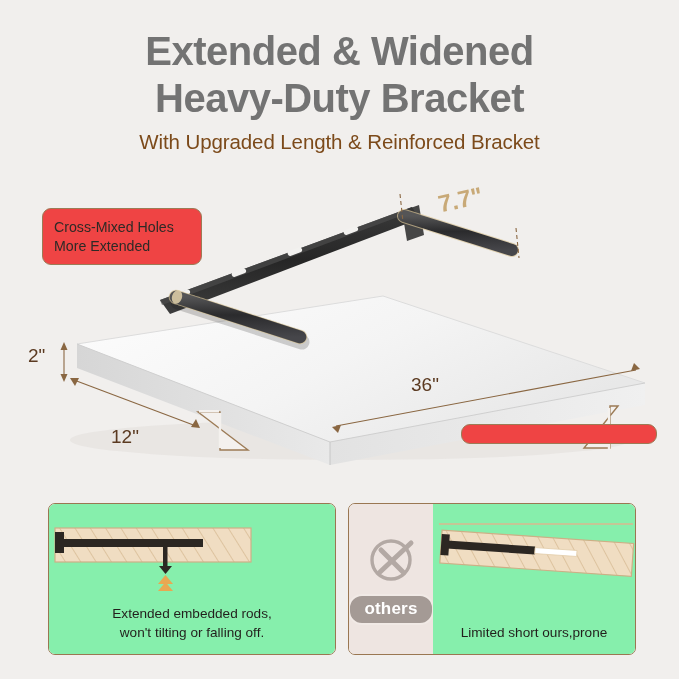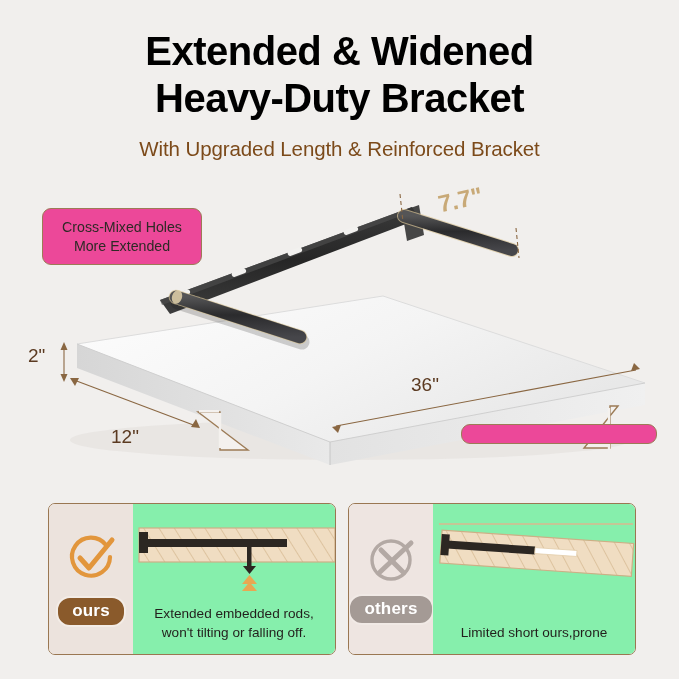--- a/index.html
+++ b/index.html
@@ -13,43 +13,42 @@
     position: relative;
     width: 679px; height: 679px;
     background: #f1efed;
   }
 
   
   .header { position: absolute; top: 28px; left: 0; width: 679px; text-align: center; }
   .title-line {
     font-size: 40px;
     font-weight: bold;
-    color: #000000;
+    color: #737373;
     letter-spacing: -0.5px;
     line-height: 1.17;
   }
   .subtitle {
-    margin-top: 15px;
+    margin-top: 8px;
     font-size: 20.5px;
     color: #7c4a1a;
     letter-spacing: -0.1px;
   }
 
   
   .hero { position: absolute; top: 178px; left: 0; width: 679px; height: 310px; }
   .hero-svg { position: absolute; top: 0; left: 0; }
 
   
   .callout {
     position: absolute;
-    background: #ec4899;
+    background: #ef4444;
     border: 1.4px solid #9c7b56;
     border-radius: 9px;
     color: #2e2a26;
-    text-align: center;
     line-height: 1.32;
     font-size: 14.2px;
     padding: 9px 11px;
     z-index: 6;
   }
   #callout-holes { left: 42px; top: 208px; width: 160px; }
   #callout-contact { left: 461px; top: 424px; width: 196px; }
   .tail { position: absolute; z-index: 5; }
 
   
@@ -242,27 +241,20 @@
   </div>
 
   <div class="dim-label" id="dim-2">2"</div>
   <div class="dim-label" id="dim-36">36"</div>
   <div class="dim-label" id="dim-12">12"</div>
   <div class="dim-label" id="dim-77">7.7"</div>
 
   <div class="panels">
 
     <div class="panel" id="panel-ours">
-      <div class="panel-left">
-        <svg width="52" height="52" viewBox="0 0 52 52">
-          <path d="M41,13 A19,19 0 1,0 45,25" fill="none" stroke="#e2963c" stroke-width="4.2" stroke-linecap="round"></path>
-          <path d="M15,26 L24,36 L47,8" fill="none" stroke="#e2963c" stroke-width="5" stroke-linecap="round" stroke-linejoin="round"></path>
-        </svg>
-        <div class="badge badge-ours">ours</div>
-      </div>
       <div class="panel-right">
         <div class="wood-wrap">
           <svg width="204" height="82" viewBox="0 0 204 82">
             <defs>
               <pattern id="woodHatchA" width="13" height="13" patternUnits="userSpaceOnUse" patternTransform="rotate(-32)">
                 <rect width="13" height="13" fill="#f0ddc2"></rect>
                 <line x1="0" y1="0" x2="0" y2="13" stroke="#d9bd96" stroke-width="1.6"></line>
               </pattern>
             </defs>
 

